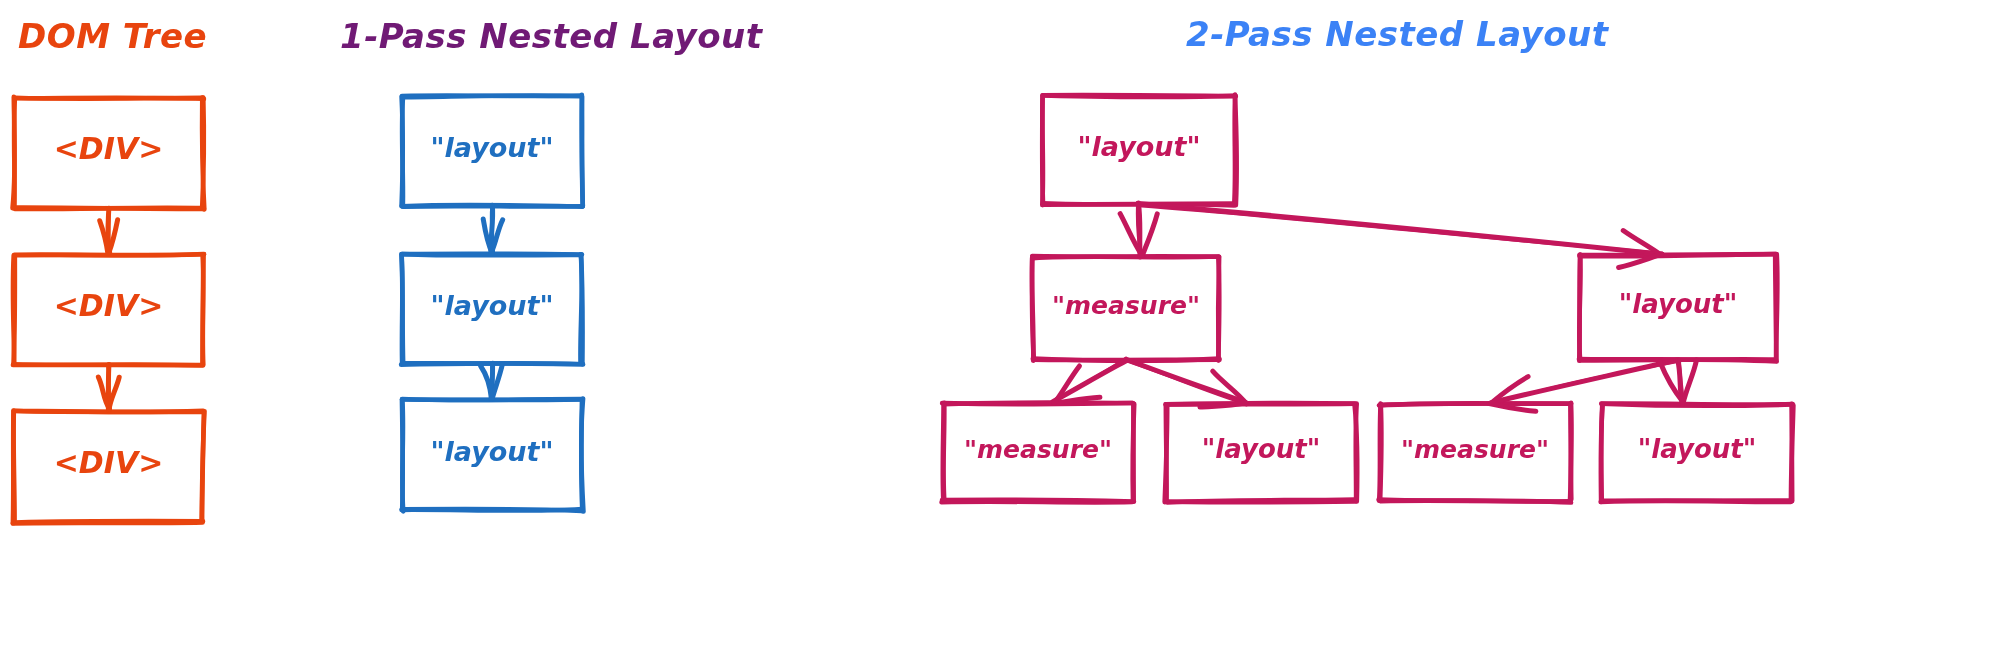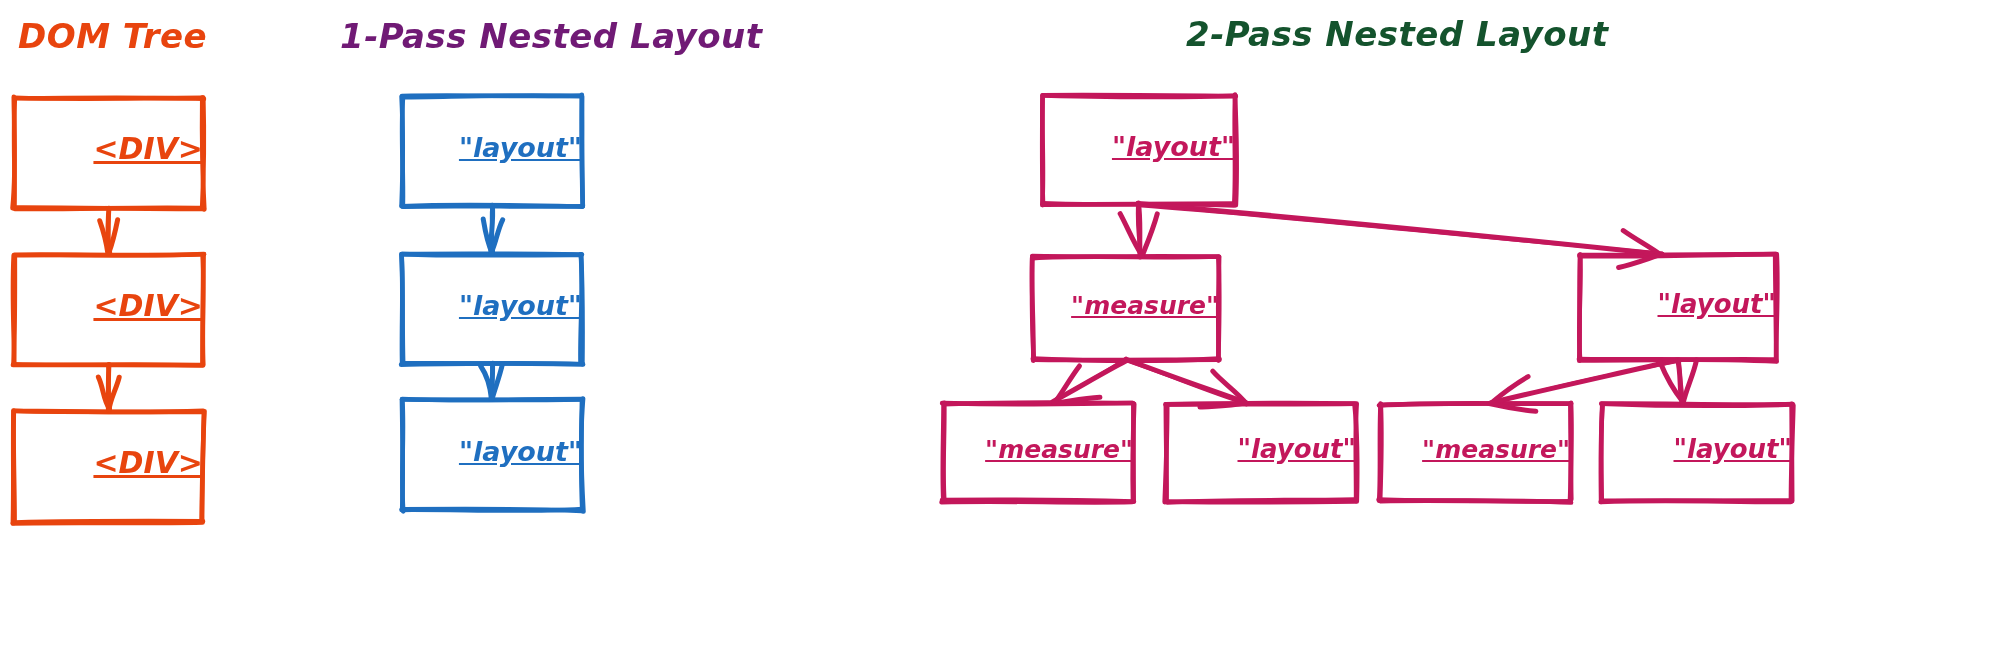--- a/index.html
+++ b/index.html
@@ -21,23 +21,22 @@
     font-size:34px;
     letter-spacing:0.5px;
     white-space:nowrap;
   }
   .boxlabel{
     position:absolute;
     font-family:"DejaVu Sans", sans-serif;
     font-weight:700;
     font-style:italic;
     white-space:nowrap;
-    text-align:right;
+    text-align:center;
     pointer-events:none;
-    text-decoration:underline;
   }
 </style>
 </head>
 <body>
 
 <div id="stage">
   <svg id="canvas" viewBox="0 0 1999 654" preserveAspectRatio="none">
       <g>
         <path d="M 14.917494605481625 98.20143980905414 C 76.37 98.11124057769776, 138.74 96.67800986692309, 203.9314163440466 98.80332466259598" fill="none" stroke="#E8440E" stroke-width="4.6" stroke-linecap="round" stroke-linejoin="round"></path>
         <path d="M 203.2889318072796 97.62976256206632 C 204.27123651057482 134.3, 203.997347035259 170.60000000000002, 202.14187394350768 208.65906761452555" fill="none" stroke="#E8440E" stroke-width="4.6" stroke-linecap="round" stroke-linejoin="round"></path>
@@ -231,21 +230,21 @@
     </svg>
   <div id="labels">
       <div class="title" style="left: 18px; top: 16px; color: rgb(232, 68, 14);">DOM Tree</div>
       <div class="boxlabel" style="left: 14px; top: 131.4px; width: 189px; font-size: 30px; color: rgb(232, 68, 14);">&lt;DIV&gt;</div>
       <div class="boxlabel" style="left: 14px; top: 288.4px; width: 189px; font-size: 30px; color: rgb(232, 68, 14);">&lt;DIV&gt;</div>
       <div class="boxlabel" style="left: 14px; top: 445.4px; width: 189px; font-size: 30px; color: rgb(232, 68, 14);">&lt;DIV&gt;</div>
       <div class="title" style="left: 340px; top: 16px; color: #701a75;">1-Pass Nested Layout</div>
       <div class="boxlabel" style="left: 402px; top: 131.56px; width: 180px; font-size: 27px; color: rgb(31, 111, 192);">"layout"</div>
       <div class="boxlabel" style="left: 402px; top: 289.56px; width: 180px; font-size: 27px; color: rgb(31, 111, 192);">"layout"</div>
       <div class="boxlabel" style="left: 402px; top: 435.56px; width: 180px; font-size: 27px; color: rgb(31, 111, 192);">"layout"</div>
-      <div class="title" style="left: 1186px; top: 14px; color: #14532d;">2-Pass Nested Layout</div>
+      <div class="title" style="left: 1186px; top: 14px; color: #3b82f6;">2-Pass Nested Layout</div>
       <div class="boxlabel" style="left: 1043px; top: 130.56px; width: 192px; font-size: 27px; color: rgb(195, 23, 91);">"layout"</div>
       <div class="boxlabel" style="left: 1033px; top: 290.5px; width: 186px; font-size: 25px; color: rgb(195, 23, 91);">"measure"</div>
       <div class="boxlabel" style="left: 1580px; top: 288.78px; width: 196px; font-size: 26px; color: rgb(195, 23, 91);">"layout"</div>
       <div class="boxlabel" style="left: 943px; top: 434.5px; width: 190px; font-size: 25px; color: rgb(195, 23, 91);">"measure"</div>
       <div class="boxlabel" style="left: 1166px; top: 433.78px; width: 190px; font-size: 26px; color: rgb(195, 23, 91);">"layout"</div>
       <div class="boxlabel" style="left: 1380px; top: 434.5px; width: 190px; font-size: 25px; color: rgb(195, 23, 91);">"measure"</div>
       <div class="boxlabel" style="left: 1602px; top: 433.78px; width: 190px; font-size: 26px; color: rgb(195, 23, 91);">"layout"</div>
     </div>
 </div>
 

